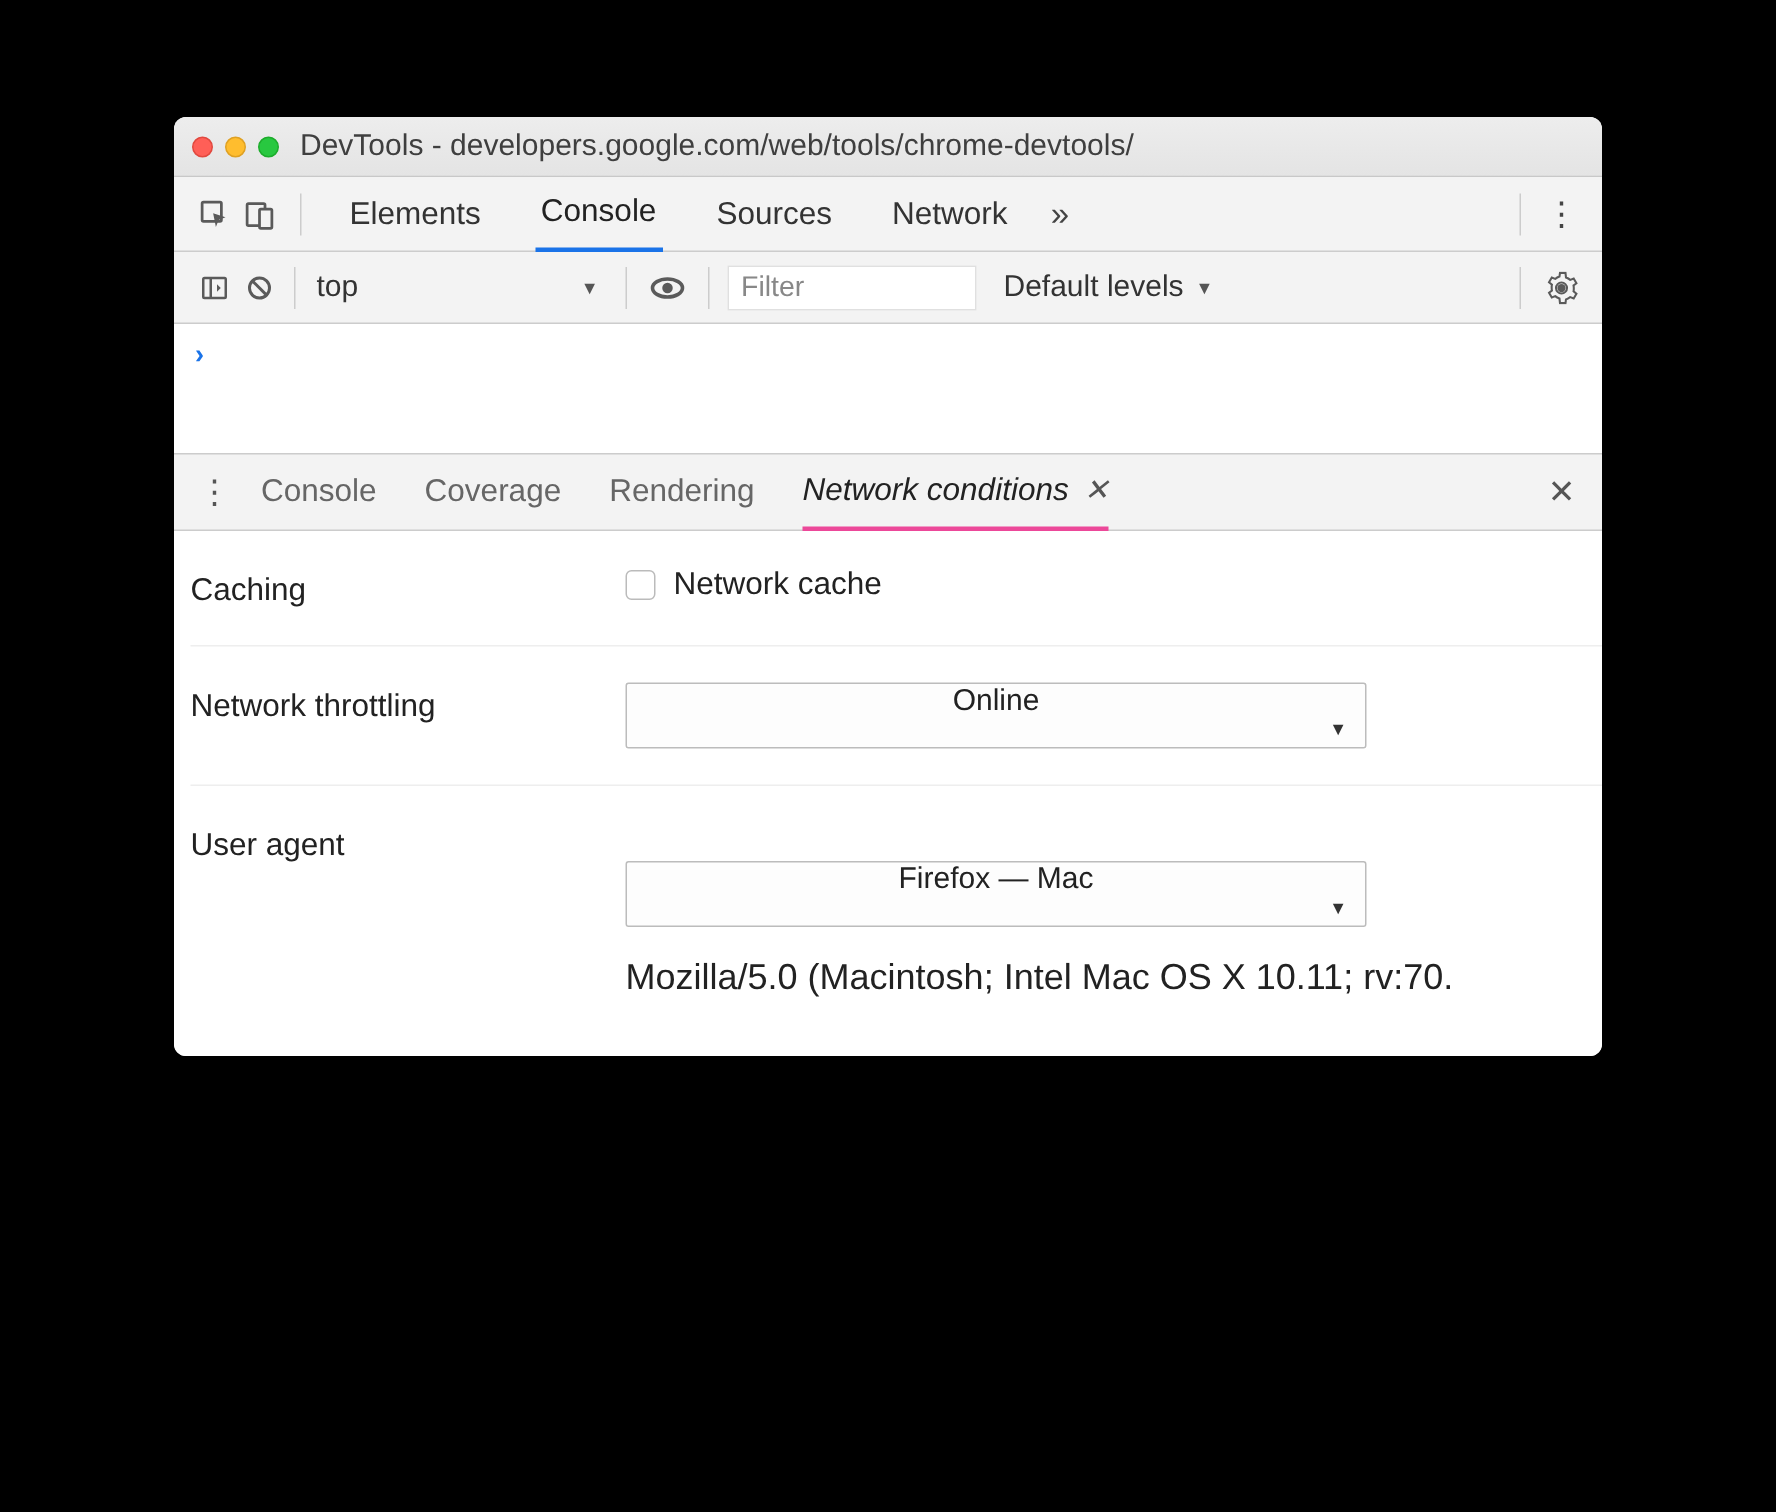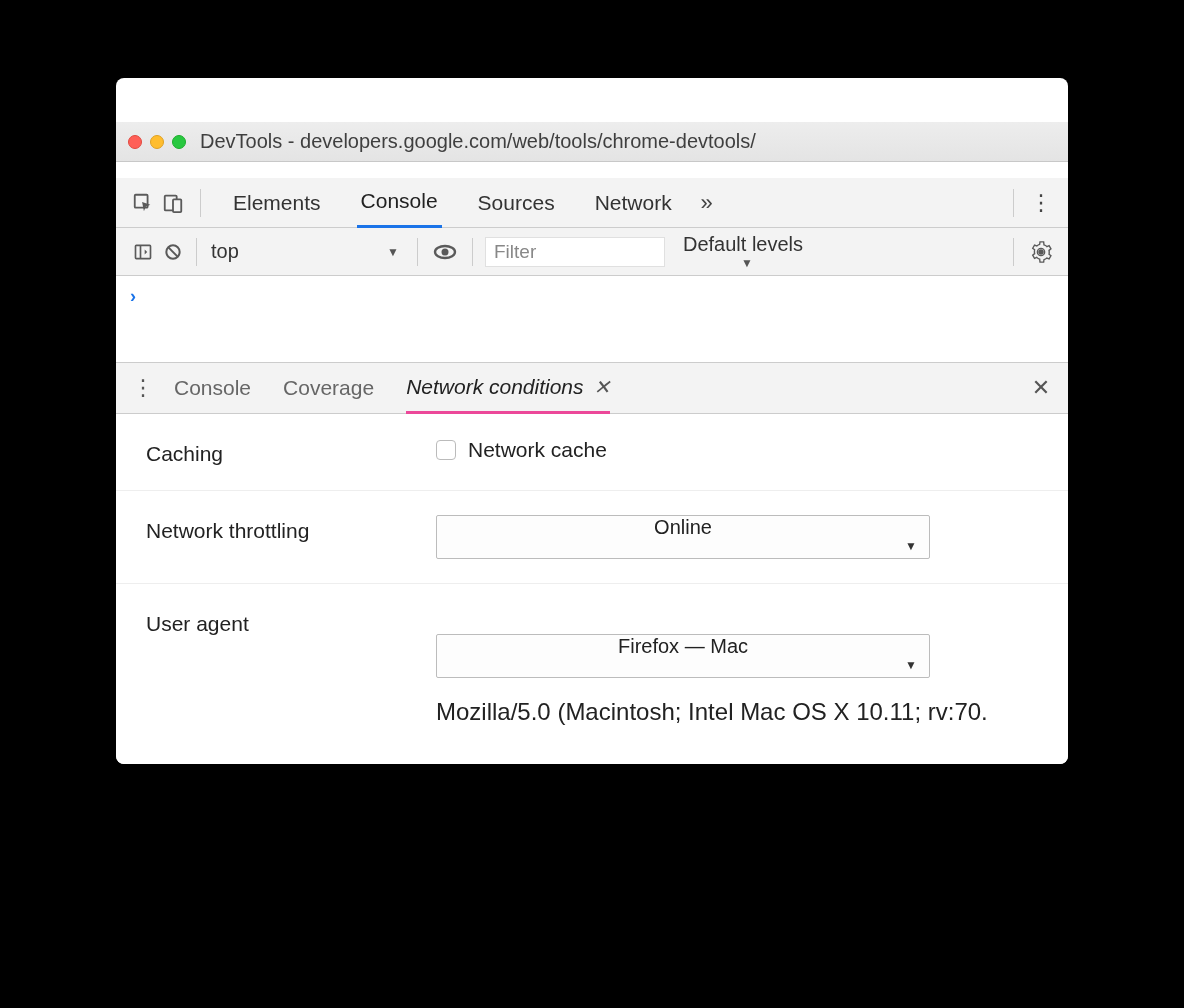--- a/index.html
+++ b/index.html
@@ -20,36 +20,34 @@
   box-shadow: 0 20px 60px rgba(0,0,0,0.5);
   overflow: hidden;
 }
 .titlebar {
   height: 40px;
   background: linear-gradient(#ededed,#e4e4e4);
   border-bottom: 1px solid #c8c8c8;
   display: flex;
   align-items: center;
   padding: 0 12px;
-  margin-top: 44px;
 }
 .traffic { display: flex; gap: 8px; margin-right: 14px; }
 .dot { width: 14px; height: 14px; border-radius: 50%; }
 .dot.red { background:#ff5f57; border:1px solid #e1493f; }
 .dot.yellow { background:#ffbd2e; border:1px solid #dfa123; }
 .dot.green { background:#28c840; border:1px solid #1dad2c; }
 .titlebar-title { font-size: 20px; color:#3f3f3f; }
 .main-tabs {
   height: 50px;
   background:#f3f3f3;
   border-bottom:1px solid #ccc;
   display:flex;
   align-items:center;
   padding:0 12px;
-  margin-top:16px;
 }
 .icon-btn {
   width:30px; height:30px;
   display:inline-flex; align-items:center; justify-content:center;
   color:#5a5a5a;
 }
 .divider-v {
   width:1px; height:28px; background:#ccc; margin:0 12px;
 }
 .tab {
@@ -74,32 +72,31 @@
   display:flex;
   align-items:center;
   padding:0 12px;
 }
 .context-select {
   display:flex; align-items:center; font-size:20px; color:#333;
   width:200px; padding:0 6px;
 }
 .context-select .caret { margin-left:auto; font-size:12px; color:#555; }
 .filter-input {
-  width:180px; height:30px;
+  width:166px; height:30px;
   background:#fff;
   border:1px solid #e0e0e0;
   font-size:19px;
   padding:0 8px;
   color:#333;
 }
 .filter-input::placeholder { color:#888; }
 .levels {
   display:flex; align-items:center; font-size:20px; color:#333;
   margin-left:18px;
-  flex-direction:column;
 }
 .levels .caret { margin-left:8px; font-size:12px; color:#555; }
 .console-body {
   height:86px;
   background:#fff;
   padding:10px 14px;
 }
 .prompt { color:#1a73e8; font-size:18px; font-weight:bold; }
 .drawer-tabs {
   height:52px;
@@ -124,22 +121,23 @@
 }
 .close-x {
   font-size:20px;
   color:#555;
   margin-left:10px;
 }
 .drawer-body { background:#fff; }
 .form-row {
   display:flex;
   align-items:flex-start;
-  padding:24px 30px;
+  padding:24px 0;
   border-bottom:1px solid #eee;
+  margin-left:11px;
 }
 .form-row:last-child { border-bottom:none; padding-bottom: 38px; }
 .form-label {
   width:290px;
   font-size:21px;
   color:#222;
   padding-top:4px;
 }
 .form-control { flex:1; }
 .checkbox-row {
@@ -251,20 +249,21 @@
   </div>
 
   <div class="console-body">
     <span class="prompt">›</span>
   </div>
 
   <div class="drawer-tabs">
     <div class="icon-btn" style="font-size:22px;color:#555;">⋮</div>
     <div class="dtab">Console</div>
     <div class="dtab">Coverage</div>
+    <div class="dtab">Rendering</div>
     <div class="dtab active">
       <span>Network conditions</span>
       <span class="close-x">✕</span>
     </div>
     <div class="spacer"></div>
     <div class="icon-btn" style="font-size:22px;color:#555;">✕</div>
   </div>
 
   <div class="drawer-body">
 

